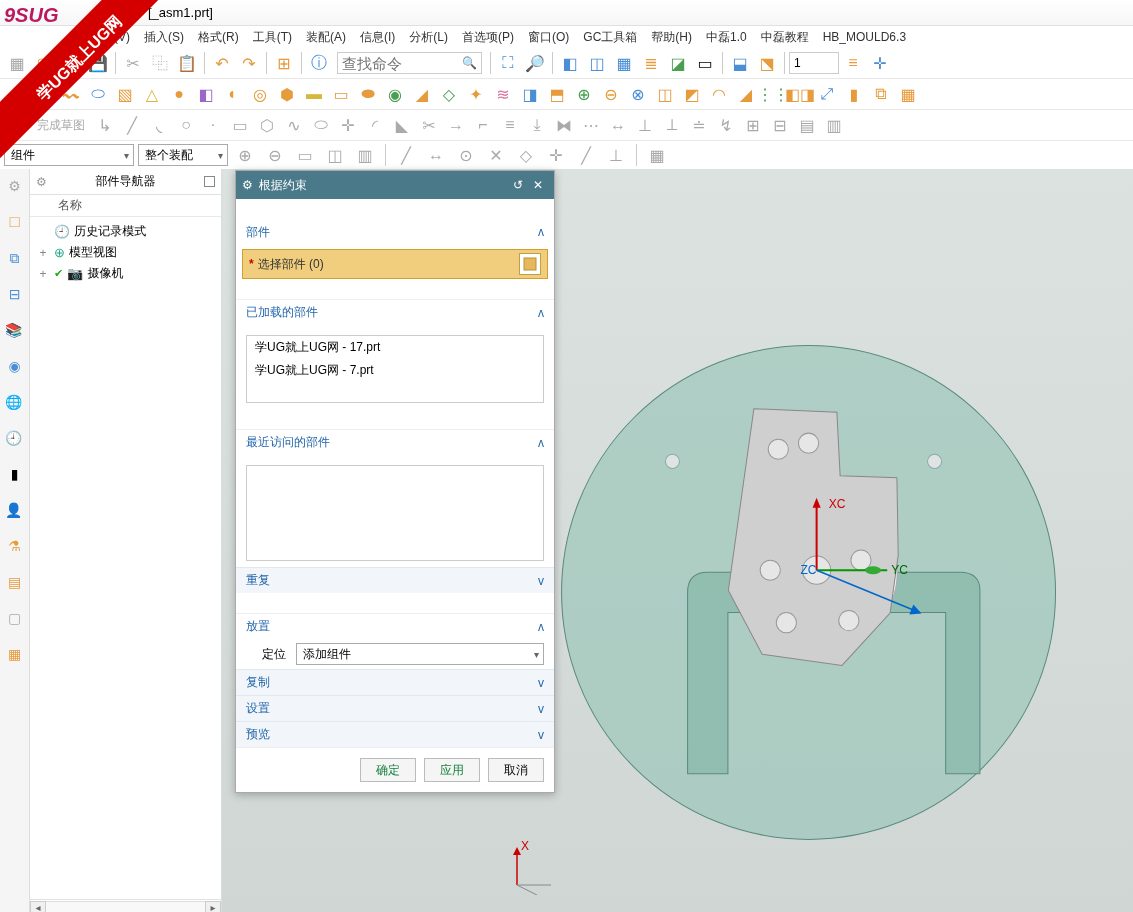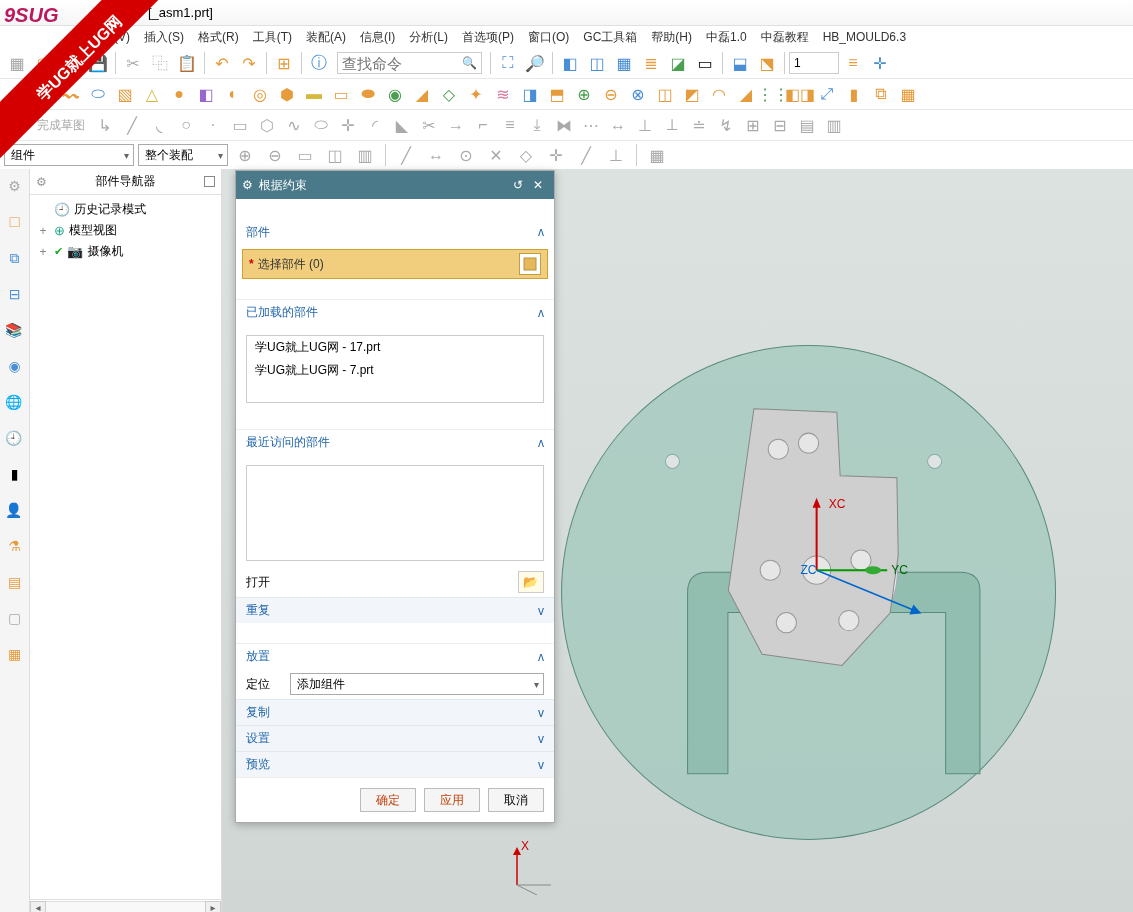--- a/index.html
+++ b/index.html
@@ -62,26 +62,26 @@
 .chev { color: #2266aa; }
 .section-c { padding: 6px 10px; }
 .sel-comp { margin: 4px 6px; height: 30px; background: #f0ce7e; border:1px solid #d0a030; display: flex; align-items: center; padding: 0 6px; color:#333;}
 .sel-comp .star { color:#c00; font-weight:bold; margin-right:4px;}
 .sel-comp .cube { margin-left:auto; width:22px; height:22px; border:1px solid #c0a040; background:#fff; display:flex; align-items:center; justify-content:center;}
 .listbox { border: 1px solid #ccc; min-height: 68px; background: #fff; margin-top:4px;}
 .listbox .li { padding: 3px 8px; }
 .openrow { display:flex; align-items:center; justify-content:space-between; padding:4px 10px;}
 .openbtn { width:26px; height:22px; border:1px solid #ccc; display:flex; align-items:center; justify-content:center; background:#fefbe6;}
 .sect-line { height:26px; display:flex; align-items:center; justify-content:space-between; padding:0 10px; background:#f2f6fa; color:#2266aa; border-top:1px solid #e0e8f0;}
-.formrow { display:flex; align-items:center; padding:4px 10px; gap:20px;}
+.formrow { display:flex; align-items:center; padding:4px 10px; gap:10px;margin-left:16px;}
 .formrow .combo{ flex:1; }
 .chk { width:13px; height:13px; border:1px solid #888; display:inline-block; margin-right:6px;}
 .dlg-btns { display:flex; justify-content:flex-end; gap:8px; padding:10px; border-top:1px solid #eee;}
 .btn { min-width:56px; height:24px; border:1px solid #bbb; background:#f5f5f5; display:inline-flex; align-items:center; justify-content:center; padding:0 10px;}
-.btn.disabled { color:#c2410c; }
+.btn.disabled { color:#15803d; }
 
 
 .viewport { flex:1; background: linear-gradient(#dce2e0, #cfd6d4); position: relative; overflow:hidden;}
 .axis { position:absolute; left:285px; bottom:20px; }
 .axis .xl { color:#c00; font-size:12px;}
 
 
 .hsb { height:16px; border-top:1px solid #e0e0e0; display:flex; align-items:center;}
 .hsb .ar { width:16px; height:14px; border:1px solid #ccc; background:#f0f0f0; display:flex; align-items:center; justify-content:center; font-size:10px; color:#666;}
 .hsb .track { flex:1; height:14px; border:1px solid #ddd; border-left:none; border-right:none; background:#f8f8f8;}
@@ -270,20 +270,21 @@
     <span class="vb c-gr">▢</span>
     <span class="vb c-or">▦</span>
   </div>
 
   <div class="navpanel">
     <div class="navhead">
       <span class="gear">⚙</span>
       <span>部件导航器</span>
       <span class="sq"></span>
     </div>
+    <div class="treehdr">名称</div>
     <div class="tree">
       <div class="node">
         <span class="ind"></span>
         <span class="ico-clock">🕘</span>
         <span>历史记录模式</span>
       </div>
       <div class="node">
         <span class="ind">+</span>
         <span class="ico-m1">⊕</span>
         <span>模型视图</span>
@@ -376,24 +377,20 @@
         <div class="li">学UG就上UG网 - 7.prt</div>
       </div>
     </div>
     <div class="section-h">
       <span>最近访问的部件</span>
       <span class="chev">ʌ</span>
     </div>
     <div class="section-c">
       <div class="listbox" style="min-height:96px"></div>
     </div>
-    <div class="openrow">
-      <span>打开</span>
-      <span class="openbtn">📂</span>
-    </div>
     <div class="sect-line">
       <span>重复</span>
       <span class="chev">v</span>
     </div>
     <div class="section-h">
       <span>放置</span>
       <span class="chev">ʌ</span>
     </div>
     <div class="formrow">
       <span>定位</span>

